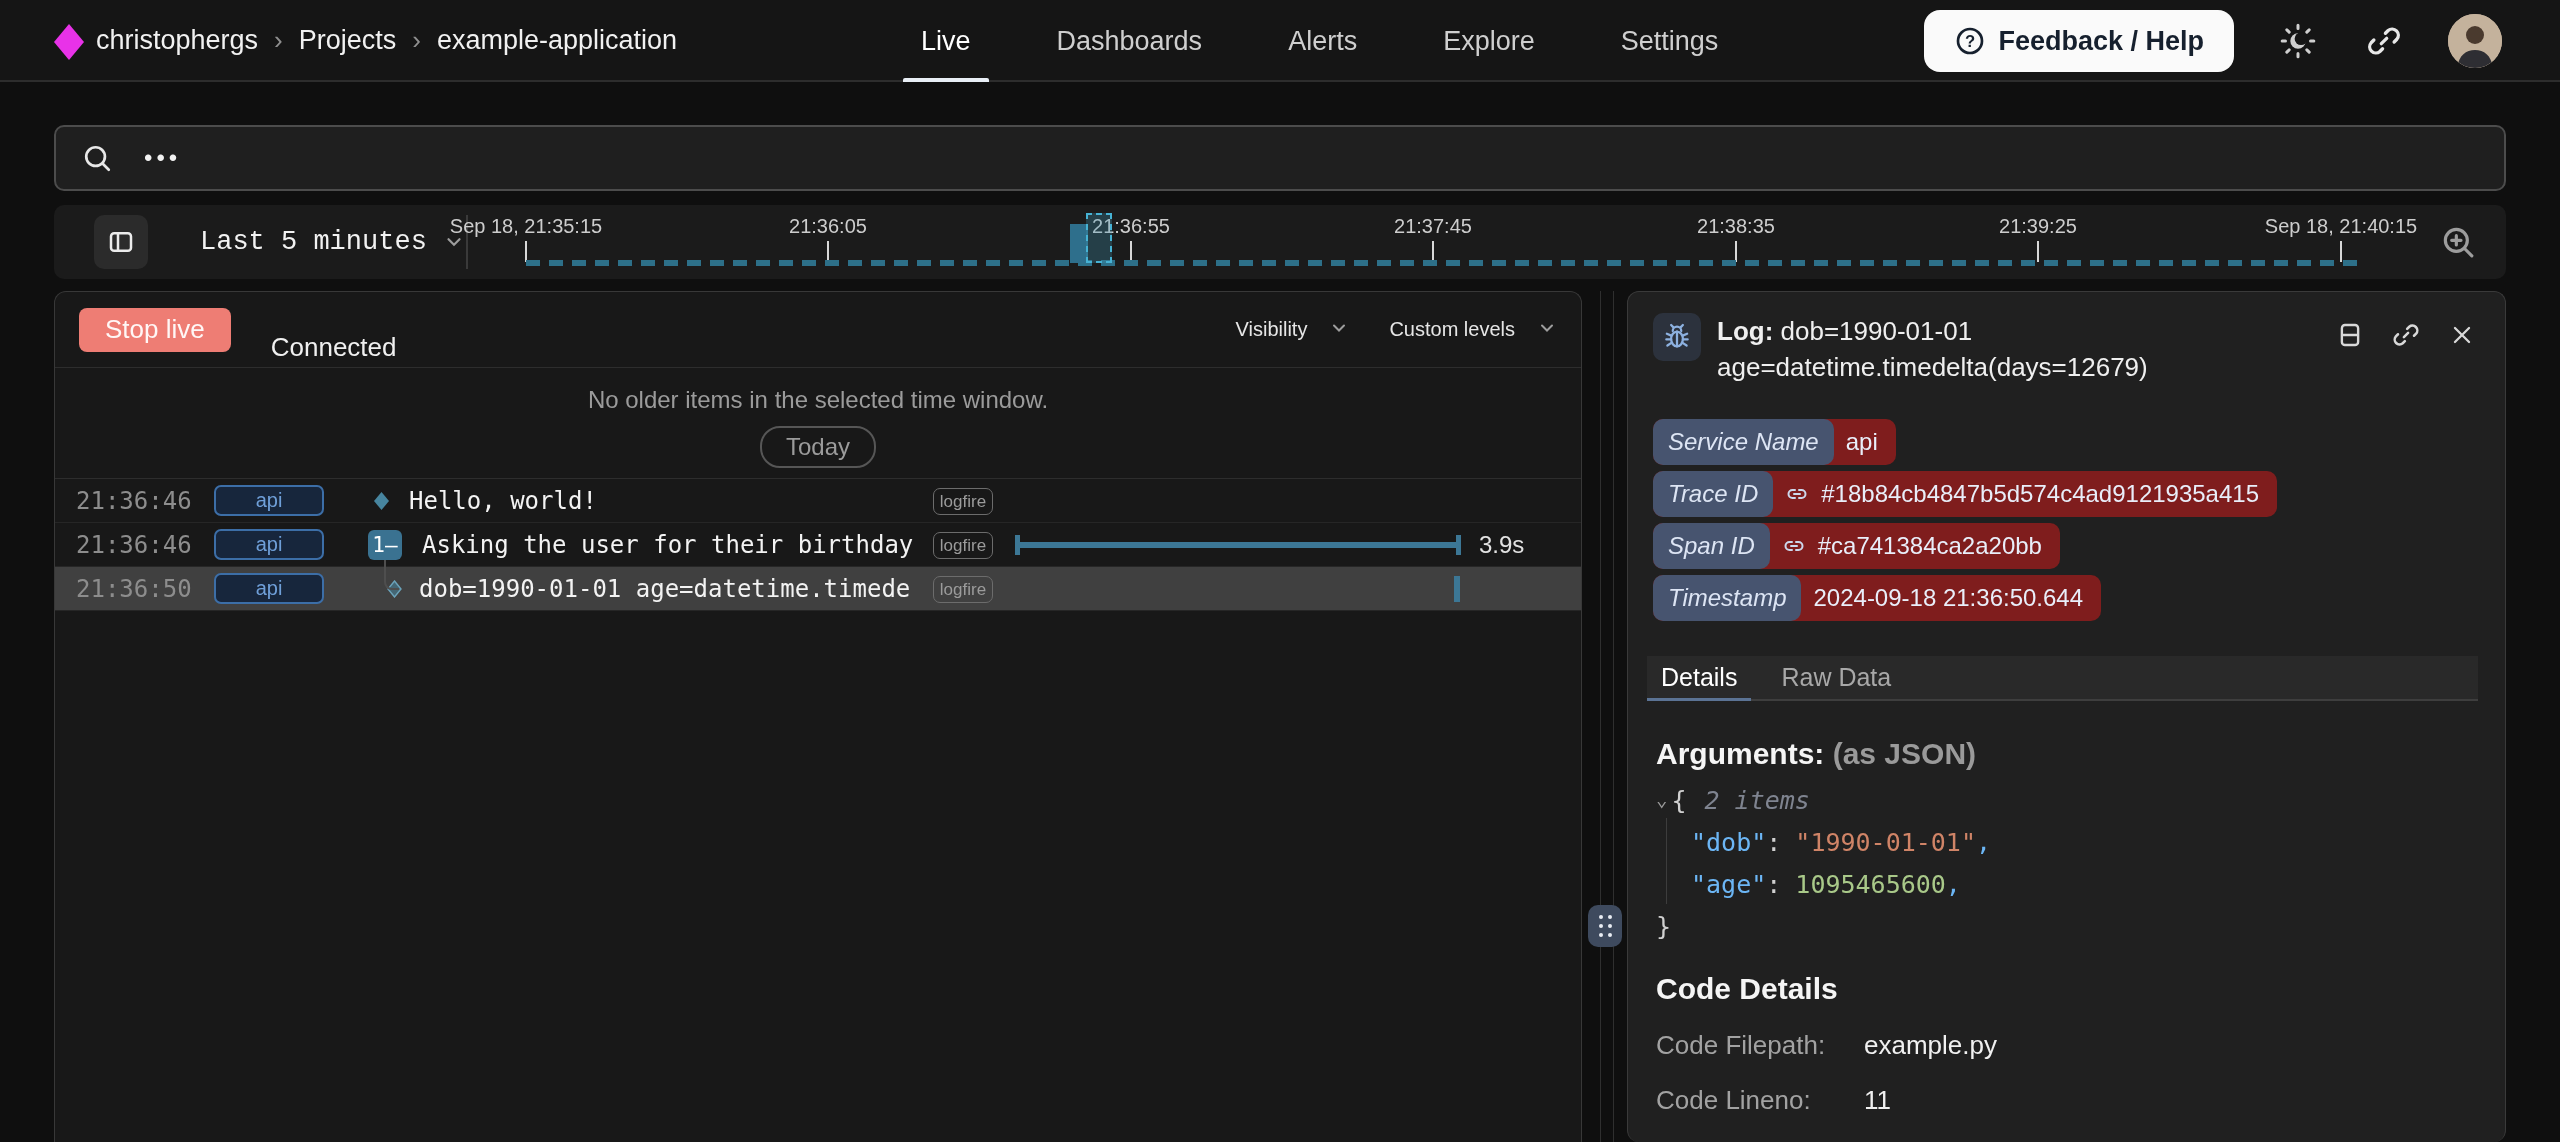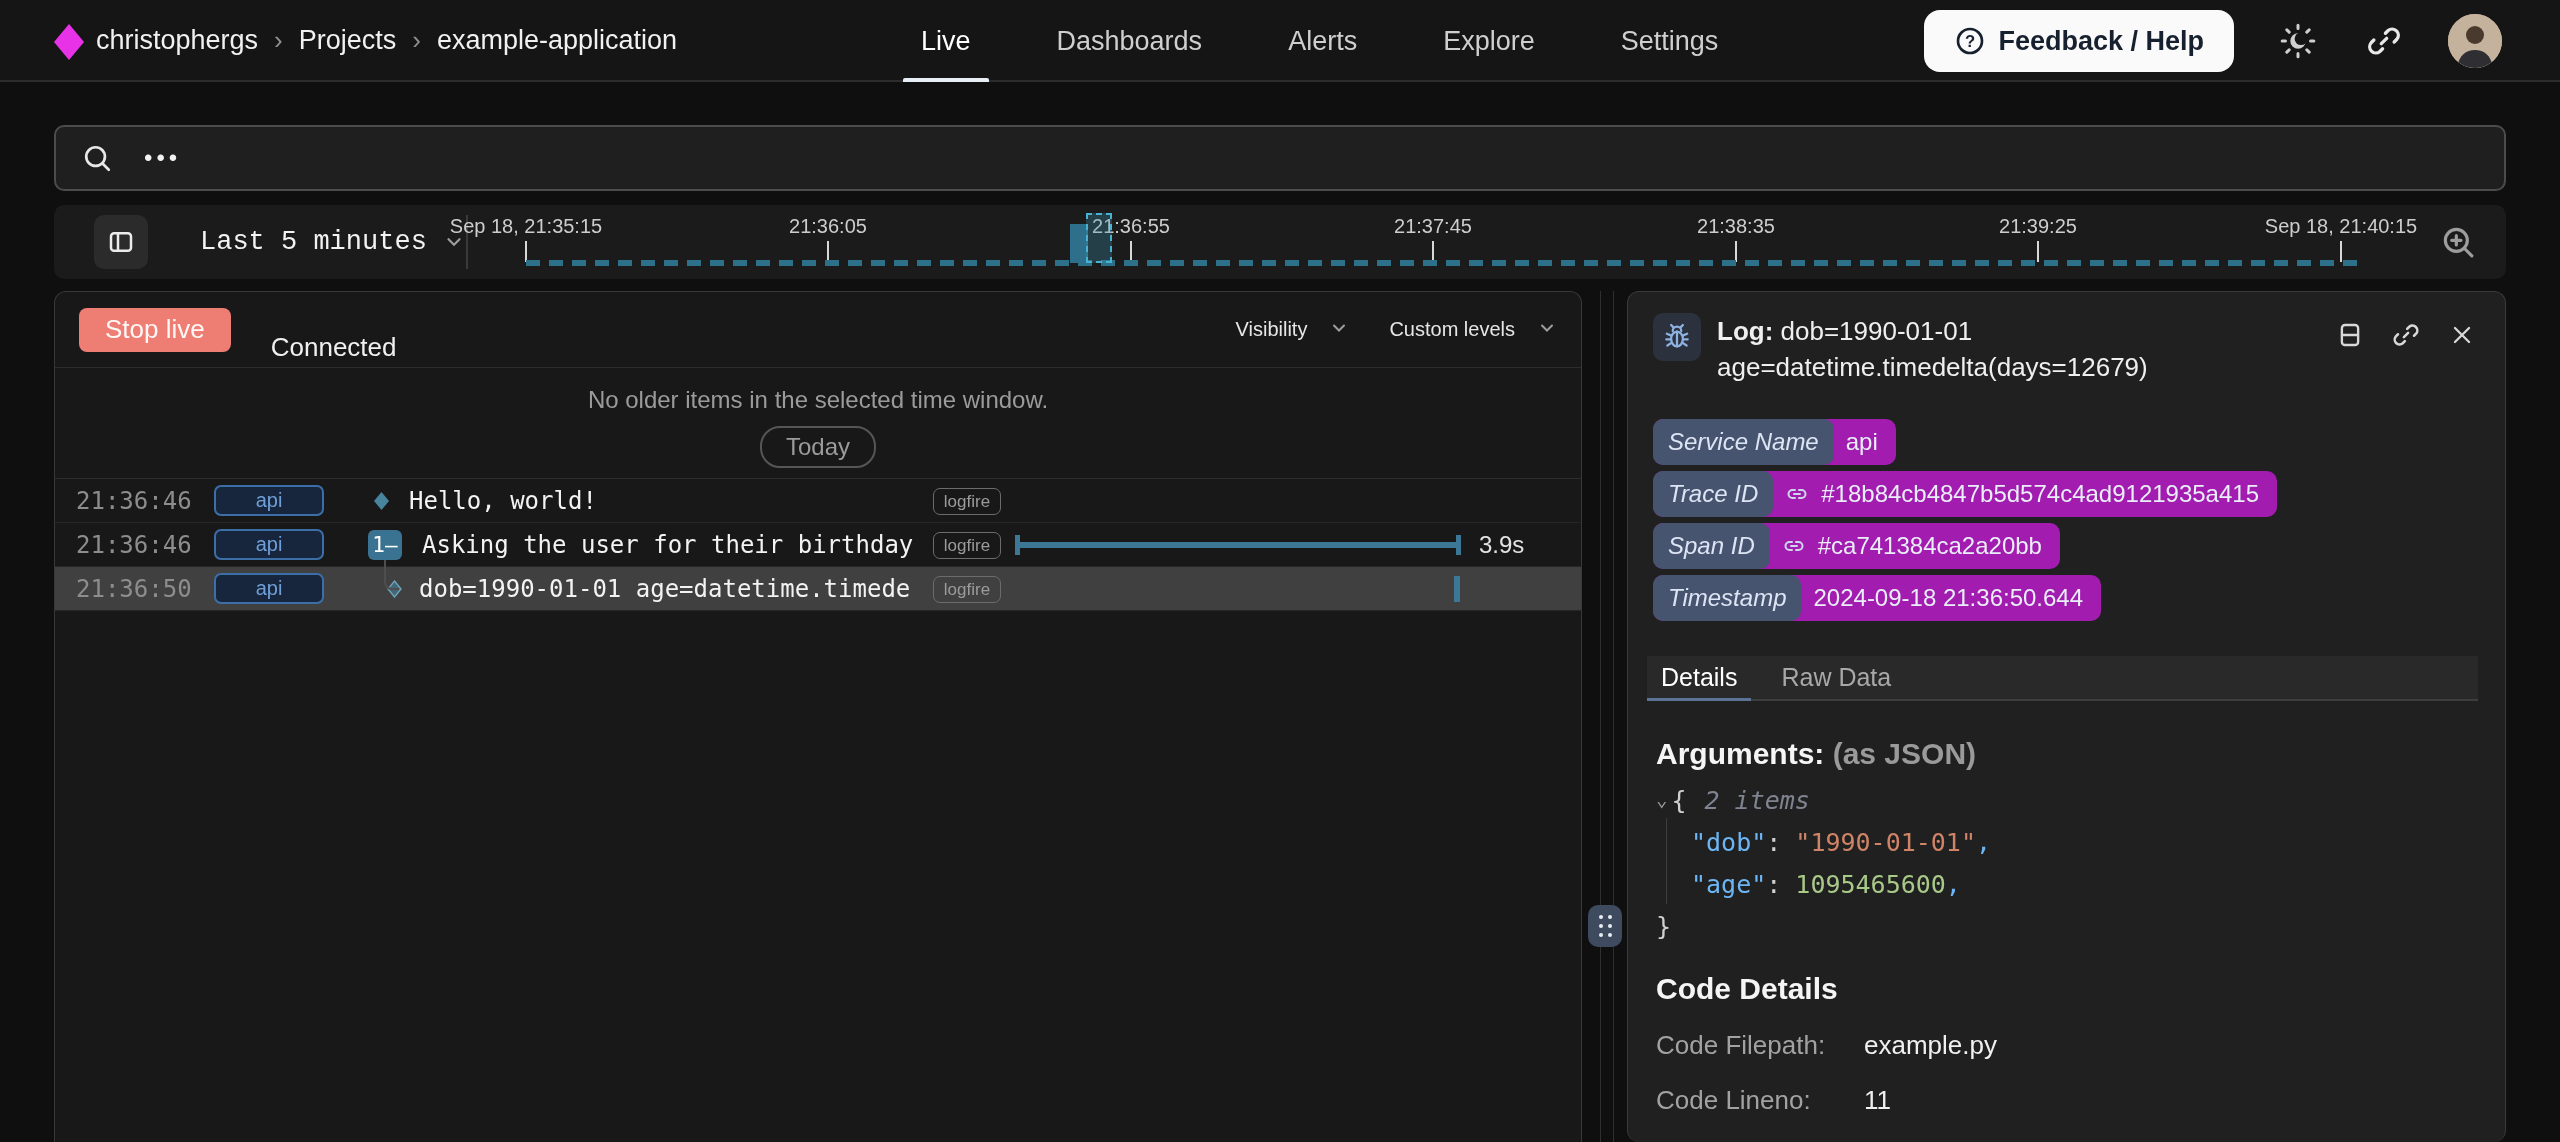--- a/index.html
+++ b/index.html
@@ -62,21 +62,21 @@
   .row-time { margin-left:21px; width:116px; color:#8d8d8d; font-size:24px; }
   .svc-badge { margin-left:22px; width:110px; height:31px; border:2px solid #3c6ea7; background:#17263c; color:#6f9fd8; border-radius:7px; font-size:20px; font-family:"Liberation Sans",sans-serif; display:flex; align-items:center; justify-content:center; }
   .diamond { flex:0 0 auto; }
   .row-1 .diamond { margin-left:50px; }
   .row-3 .diamond { margin-left:63px; }
   .child-badge { margin-left:44px; width:34px; height:30px; background:#3a7291; color:#ffffff; border-radius:6px; font-size:21px; display:flex; align-items:center; justify-content:center; font-family:"DejaVu Sans Mono",monospace; cursor:pointer; }
   .row-msg { color:#f3f3f3; font-size:24px; white-space:nowrap; overflow:hidden; max-width:495px; }
   .row-1 .row-msg { margin-left:20px; }
   .row-2 .row-msg { margin-left:20px; }
   .row-3 .row-msg { margin-left:17px; }
-  .logfire-badge { position:absolute; left:878px; top:9px; width:68px; height:27px; border:1.5px solid #6c6c6c; color:#9b9b9b; border-radius:7px; font-size:17px; font-family:"Liberation Sans",sans-serif; display:flex; align-items:center; justify-content:center; }
+  .logfire-badge { position:absolute; left:878px; top:9px; width:60px; height:27px; border:1.5px solid #6c6c6c; color:#9b9b9b; border-radius:7px; font-size:17px; font-family:"Liberation Sans",sans-serif; display:flex; align-items:center; justify-content:center; }
   .span-bar { position:absolute; left:960px; top:19px; width:446px; height:6px; background:#3c7795; }
   .span-bar::before, .span-bar::after { content:""; position:absolute; top:-7px; width:5px; height:20px; background:#3c7795; }
   .span-bar::before { left:0; } .span-bar::after { right:0; }
   .span-duration { position:absolute; left:1424px; color:#e2e2e2; font-size:24px; font-family:"Liberation Sans",sans-serif; }
   .point-marker { position:absolute; left:1399px; top:9px; width:6px; height:26px; background:#3c7795; }
   .tree-connector { position:absolute; left:329px; top:81px; width:15px; height:30px; border-left:2px solid #4e4e4e; border-bottom:2px solid #4e4e4e; border-radius:0 0 0 8px; }
 
   
   .gutter { position:absolute; left:1528px; width:45px; top:0; bottom:0; }
   .gutter-line { position:absolute; top:0; bottom:0; width:1px; background:#2f2f2f; }
@@ -87,21 +87,21 @@
   
   .detail-panel { position:absolute; left:1573px; width:879px; top:0; bottom:0; background:#202020; border:1px solid #3a3a3a; border-radius:12px; border-bottom:none; overflow:hidden; }
   .detail-header { position:relative; padding:21px 0 0 25px; }
   .bug-chip { position:absolute; left:25px; top:21px; width:48px; height:48px; border-radius:10px; background:rgba(110,150,220,0.16); display:flex; align-items:center; justify-content:center; color:#8db1e0; }
   .detail-title { margin-left:64px; width:624px; font-size:26px; line-height:36px; color:#efefef; }
   .detail-title b { font-weight:700; }
   .detail-actions { position:absolute; right:26px; top:26px; display:flex; gap:22px; }
   .detail-actions .icon-btn { width:34px; height:34px; color:#d4d4d4; }
 
   .pills { position:absolute; left:25px; top:127px; display:flex; flex-direction:column; align-items:flex-start; gap:6px; }
-  .pill { display:flex; align-items:center; height:46px; background:#a21caf; border-radius:10px; padding-right:18px; font-size:24px; cursor:default; }
+  .pill { display:flex; align-items:center; height:46px; background:#7f1d1d; border-radius:10px; padding-right:18px; font-size:24px; cursor:default; }
   .pill-label { font-style:italic; color:#dde5f4; background:#47546f; align-self:stretch; display:flex; align-items:center; padding:0 15px; border-radius:10px; }
   .pill-link { margin-left:12px; color:#cdd8ec; display:flex; }
   .pill-value { margin-left:12px; color:#e9eef9; }
 
   .tabstrip { position:absolute; left:19px; top:364px; width:831px; height:45px; background:#292929; border-bottom:2px solid #3e3e3e; display:flex; gap:44px; padding-left:14px; }
   .dtab { position:relative; display:flex; align-items:center; font-size:25px; color:#a8a8a8; cursor:pointer; }
   .dtab.active { color:#ffffff; }
   .dtab.active::after { content:""; position:absolute; left:-14px; right:-14px; bottom:-2px; height:3px; background:#5b7394; }
 
   .args-heading { position:absolute; left:28px; top:445px; font-size:30px; font-weight:700; color:#f5f5f5; }

